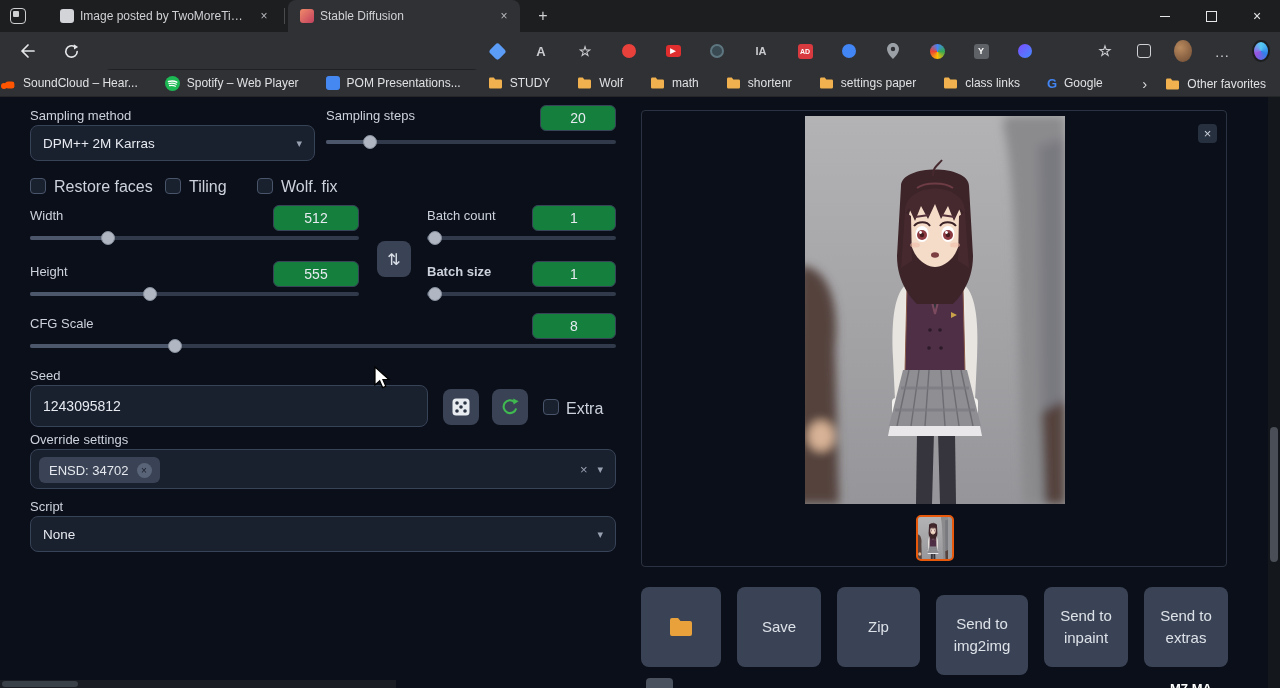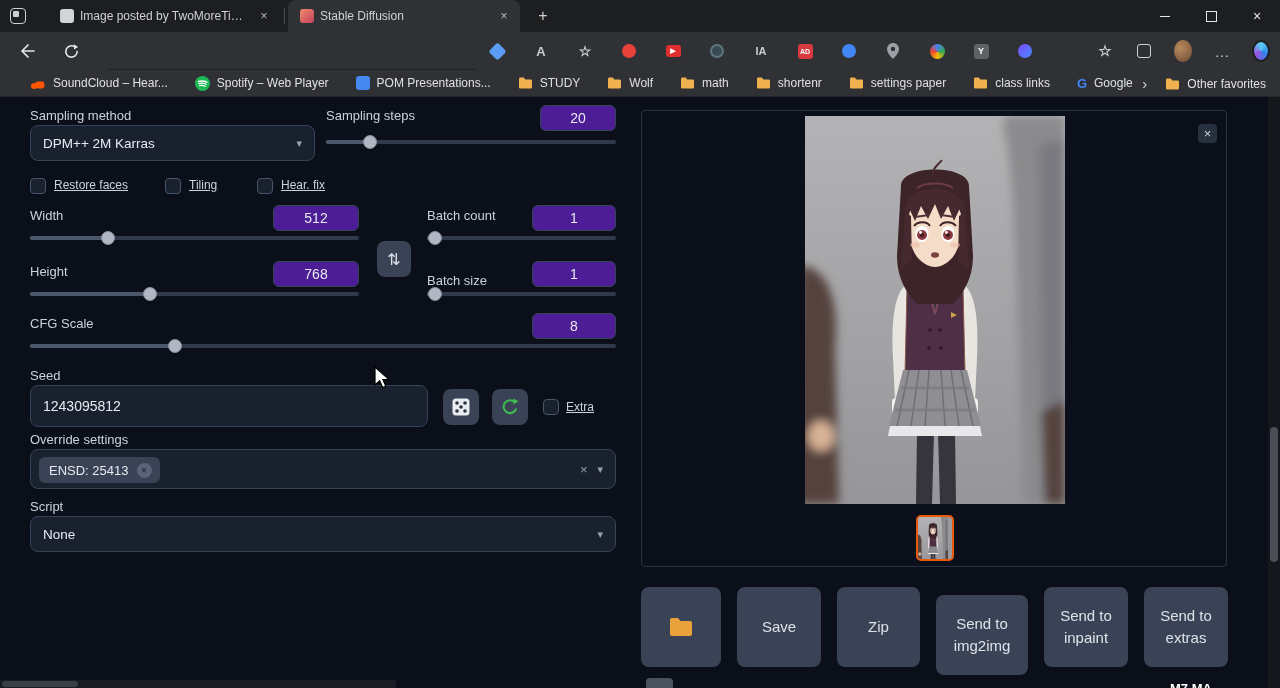--- a/index.html
+++ b/index.html
@@ -20,31 +20,31 @@
   .urlpill{position:absolute;left:98px;top:37px;width:388px;height:28px;background:#1e2022;border-radius:14px;display:flex;align-items:center;padding:0 12px;box-sizing:border-box;}
   .url{font-size:13px;color:#dfe1e4;margin-left:10px;letter-spacing:.2px;}
   .extrow{position:absolute;left:488px;top:6px;height:26px;display:flex;align-items:center;gap:26px;}
   .ext{width:18px;height:18px;display:flex;align-items:center;justify-content:center;font-size:11px;font-weight:bold;color:#c9cbce;}
   .rightrow{position:absolute;right:10px;top:5px;height:28px;display:flex;align-items:center;gap:21px;}
   .bookbar{position:absolute;top:70px;left:0;right:0;height:27px;background:#2f3134;border-bottom:1px solid #242628;}
   .bk{display:flex;align-items:center;gap:7px;font-size:12px;color:#e0e1e3;white-space:nowrap;}
   
   .app{position:absolute;top:97px;left:0;right:0;bottom:0;background:#0b0f19;}
   .label{position:absolute;font-size:13px;color:#ccd2db;}
-  .num{position:absolute;background:#4c1d95;border:1px solid #374357;border-radius:6px;color:#e7eaf0;
+  .num{position:absolute;background:#15803d;border:1px solid #374357;border-radius:6px;color:#e7eaf0;
        font-size:14px;display:flex;align-items:center;justify-content:center;box-sizing:border-box;}
   .dd{position:absolute;background:#19202e;border:1px solid #374357;border-radius:8px;color:#e7eaf0;
       font-size:13.5px;display:flex;align-items:center;padding:0 12px;box-sizing:border-box;}
   .caret{margin-left:auto;color:#98a1b0;font-size:11px;}
   .slider{position:absolute;height:14px;}
   .track{position:absolute;left:0;right:0;top:5px;height:4px;border-radius:2px;background:#313a4b;}
   .sfill{position:absolute;left:0;top:5px;height:4px;border-radius:2px;background:#4d576b;}
   .knob{position:absolute;top:0;width:14px;height:14px;border-radius:50%;background:#b0b7c3;border:1px solid #878f9d;box-sizing:border-box;}
   .cb{position:absolute;width:16px;height:16px;border-radius:4px;background:#19202e;border:1px solid #49556b;box-sizing:border-box;}
-  .cbl{position:absolute;font-size:12px;color:#ccd2db;text-decoration:underline;}
+  .cbl{position:absolute;font-size:16px;color:#ccd2db;}
   .sq{position:absolute;width:36px;height:36px;background:#3a4355;border-radius:8px;display:flex;align-items:center;justify-content:center;}
   .gbtn{background:#3a4355;border-radius:8px;color:#dde1e8;display:flex;align-items:center;justify-content:center;
         text-align:center;font-size:15px;line-height:1.45;padding:0 10px;box-sizing:border-box;}
   .chip{position:absolute;left:8px;top:7px;height:26px;background:#3a4355;border-radius:6px;display:flex;align-items:center;
         gap:8px;padding:0 8px 0 10px;font-size:13px;color:#e5e8ee;}
   .chipx{width:15px;height:15px;border-radius:50%;background:#5a6478;color:#171d29;font-size:10px;display:flex;align-items:center;justify-content:center;}
 </style>
 </head>
 <body>
 
@@ -222,21 +222,21 @@
       <div class="ext">
           <div style="width:22px;height:22px;border-radius:50%;background:radial-gradient(circle at 35% 35%,#b98a5e,#6c4a33);"></div>
         </div>
       <div class="ext" style="font-size:15px;font-weight:normal;">…</div>
       <div class="ext">
           <div style="width:22px;height:22px;border-radius:50%;background:conic-gradient(#56ccf2,#2f80ed,#9b51e0,#56ccf2);border:2px solid #1d1e20;box-sizing:border-box;"></div>
         </div>
     </div>
   </div>
 
-  <div class="bookbar flex" style="padding-left:30px;gap:27px;box-sizing:border-box;">
+  <div class="bookbar flex" style="gap:27px;box-sizing:border-box;">
     <div class="bk">
       <svg width="16" height="13" viewBox="0 0 16 13">
           <g fill="#ff5500">
             <circle cx="4" cy="9" r="3"></circle>
             <circle cx="8.4" cy="8" r="3.6"></circle>
             <rect x="8" y="4.6" width="6.4" height="7" rx="2.4"></rect>
           </g>
         </svg>
       <span>SoundCloud – Hear...</span>
     </div>
@@ -320,21 +320,21 @@
       <div class="track"></div>
         <div class="sfill" style="width:44px;"></div>
         <div class="knob" style="left:37px;"></div>
     </div>
 
     <div class="cb" style="left:30px;top:81px;"></div>
     <div class="cbl" style="left:54px;top:81px;">Restore faces</div>
     <div class="cb" style="left:165px;top:81px;"></div>
     <div class="cbl" style="left:189px;top:81px;">Tiling</div>
     <div class="cb" style="left:257px;top:81px;"></div>
-    <div class="cbl" style="left:281px;top:81px;">Hear. fix</div>
+    <div class="cbl" style="left:281px;top:81px;">Wolf. fix</div>
 
     <div class="label" style="left:30px;top:111px;">Width</div>
     <div class="num" style="left:273px;top:108px;width:86px;height:26px;">512</div>
     <div class="slider" style="left:30px;top:134px;width:329px;">
       <div class="track"></div>
         <div class="sfill" style="width:78px;"></div>
         <div class="knob" style="left:71px;"></div>
     </div>
 
     <div class="label" style="left:427px;top:111px;">Batch count</div>
@@ -343,28 +343,28 @@
       <div class="track"></div>
         <div class="sfill" style="width:8px;"></div>
         <div class="knob" style="left:1px;"></div>
     </div>
 
     <div class="sq" style="left:377px;top:144px;width:34px;height:36px;">
       <span style="color:#dbe0e8;font-size:16px;">⇅</span>
     </div>
 
     <div class="label" style="left:30px;top:167px;">Height</div>
-    <div class="num" style="left:273px;top:164px;width:86px;height:26px;">768</div>
+    <div class="num" style="left:273px;top:164px;width:86px;height:26px;">555</div>
     <div class="slider" style="left:30px;top:190px;width:329px;">
       <div class="track"></div>
         <div class="sfill" style="width:120px;"></div>
         <div class="knob" style="left:113px;"></div>
     </div>
 
-    <div class="label" style="left:427px;top:176px;">Batch size</div>
+    <div class="label" style="left:427px;top:167px;font-weight:bold;">Batch size</div>
     <div class="num" style="left:532px;top:164px;width:84px;height:26px;">1</div>
     <div class="slider" style="left:427px;top:190px;width:189px;">
       <div class="track"></div>
         <div class="sfill" style="width:8px;"></div>
         <div class="knob" style="left:1px;"></div>
     </div>
 
     <div class="label" style="left:30px;top:219px;">CFG Scale</div>
     <div class="num" style="left:532px;top:216px;width:84px;height:26px;">8</div>
     <div class="slider" style="left:30px;top:242px;width:586px;">
@@ -394,21 +394,21 @@
           <path d="M16.2,11.5 A6.4,6.4 0 1 1 14.6,5.2" stroke="#3fb950" stroke-width="2.1" fill="none"></path>
           <path d="M13.2,1.4 L18.6,4.2 L13.6,7.4 Z" fill="#3fb950"></path>
         </svg>
     </div>
     <div class="cb" style="left:543px;top:302px;"></div>
     <div class="cbl" style="left:566px;top:303px;">Extra</div>
 
     <div class="label" style="left:30px;top:335px;">Override settings</div>
     <div class="dd" style="left:30px;top:352px;width:586px;height:40px;">
       <div class="chip">
-        <span>ENSD: 25413</span>
+        <span>ENSD: 34702</span>
         <span class="chipx">×</span>
       </div>
       <span style="margin-left:auto;color:#98a1b0;font-size:13px;padding-right:10px;">×</span>
       <span style="color:#98a1b0;font-size:11px;">▾</span>
     </div>
 
     <div class="label" style="left:30px;top:402px;">Script</div>
     <div class="dd" style="left:30px;top:419px;width:586px;height:36px;">
       <span>None</span>
       <span class="caret">▾</span>

